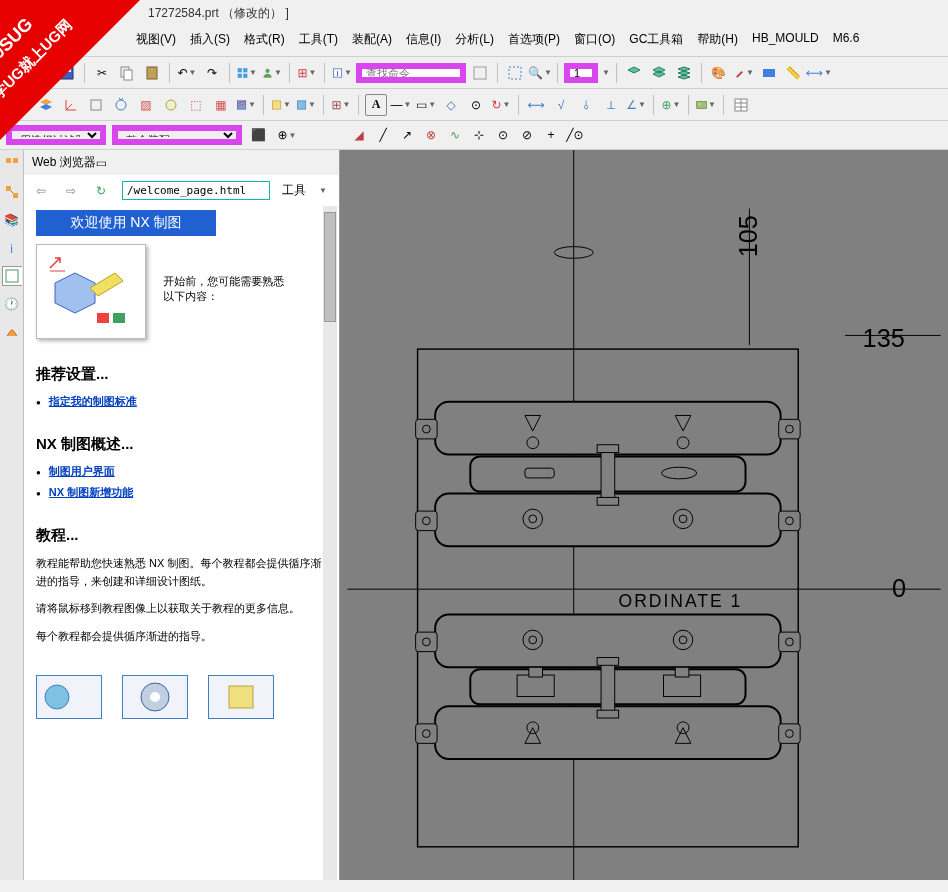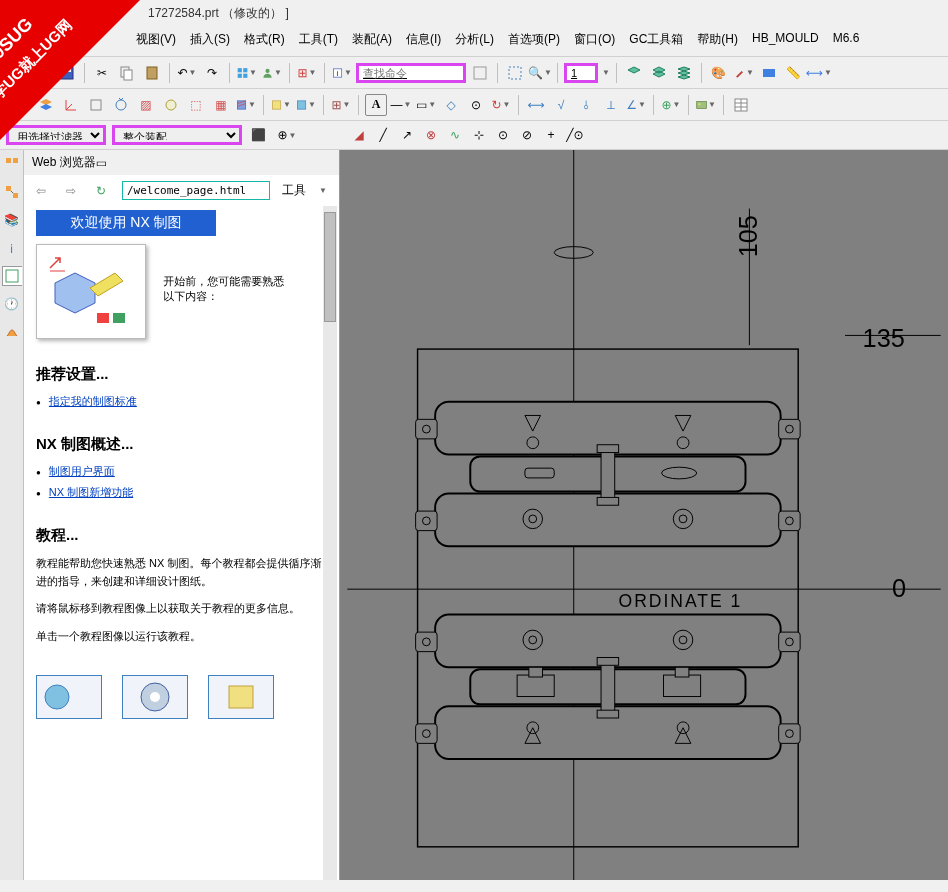--- a/index.html
+++ b/index.html
@@ -10,21 +10,21 @@
     .watermark-sub { position: absolute; top: 50px; left: -20px; transform: rotate(-45deg); color: #fff; font-weight: bold; font-size: 15px; white-space: nowrap; }
     
     .title-bar { background: #f0f0f0; padding: 5px 10px 5px 148px; font-size: 12px; color: #333; }
     
     .menu-bar { background: #f0f0f0; padding: 2px 10px 6px 130px; display: flex; gap: 2px; font-size: 12px; border-bottom: 1px solid #d0d0d0; }
     .menu-item { padding: 2px 6px; cursor: pointer; }
     
     .toolbar { background: #f0f0f0; padding: 3px 6px; display: flex; align-items: center; gap: 3px; border-bottom: 1px solid #d0d0d0; flex-wrap: nowrap; min-height: 32px; }
     .toolbar-icon { width: 22px; height: 22px; display: flex; align-items: center; justify-content: center; cursor: pointer; border: 1px solid transparent; border-radius: 2px; }
     .toolbar-sep { width: 1px; height: 20px; background: #c0c0c0; margin: 0 3px; }
-    .toolbar-input { border: 3px solid #d946ef; padding: 2px 4px; font-size: 11px; height: 20px; text-decoration: underline; }
+    .toolbar-input { border: 6px solid #d946ef; padding: 2px 4px; font-size: 11px; height: 20px; }
     .dropdown-arrow { font-size: 8px; margin-left: 1px; color: #666; }
     .small-icon { width: 18px; height: 18px; display: flex; align-items: center; justify-content: center; cursor: pointer; }
     
     .filter-bar { background: #f0f0f0; padding: 3px 6px; display: flex; align-items: center; gap: 6px; border-bottom: 1px solid #d0d0d0; }
     
     .main-content { display: flex; height: calc(100% - 162px); }
     
     .side-tabs { width: 24px; background: #e8e8e8; border-right: 1px solid #c0c0c0; display: flex; flex-direction: column; padding-top: 4px; gap: 8px; align-items: center; }
     .side-tab { width: 20px; height: 20px; cursor: pointer; display: flex; align-items: center; justify-content: center; }
     .side-tab.active { background: #fff; border: 1px solid #999; border-right: none; }
@@ -34,21 +34,21 @@
     .browser-nav { padding: 6px 8px; display: flex; align-items: center; gap: 12px; }
     .nav-btn { width: 18px; height: 18px; cursor: pointer; display: flex; align-items: center; justify-content: center; color: #888; }
     .url-input { border: 1px solid #14b8a6; padding: 2px 4px; font-size: 11px; font-family: monospace; width: 148px; }
     .browser-content { flex: 1; overflow-y: auto; padding: 4px 12px 12px 12px; position: relative; }
     
     .welcome-banner { background: #2060d0; color: #fff; padding: 4px 8px; font-size: 14px; text-align: center; margin-bottom: 8px; font-weight: normal; width: 180px; }
     .welcome-img { width: 110px; height: 95px; border: 1px solid #bbb; background: #fff; box-shadow: 2px 2px 4px rgba(0,0,0,0.3); display: inline-block; vertical-align: top; padding: 8px; margin-right: 14px; }
     .welcome-intro { display: inline-block; width: 130px; font-size: 11px; vertical-align: top; padding-top: 30px; }
     
     .section-title { font-size: 15px; font-weight: bold; margin: 26px 0 10px 0; }
-    .bullet-link { color: #0040c0; text-decoration: underline; cursor: pointer; font-size: 11px; font-weight: normal; margin: 6px 0; display: block; }
+    .bullet-link { color: #0040c0; text-decoration: underline; cursor: pointer; font-size: 11px; font-weight: bold; margin: 6px 0; display: block; }
     .bullet-link::before { content: "●"; color: #000; margin-right: 8px; text-decoration: none; display: inline-block; font-size: 8px; }
     .section-text { font-size: 11px; margin: 10px 0; line-height: 1.6; }
     
     .thumb-row { display: flex; gap: 20px; margin-top: 30px; }
     .thumb { width: 66px; height: 44px; border: 1px solid #4080c0; background: #f0f4fa; }
     
     .canvas-area { flex: 1; background: #808080; position: relative; overflow: hidden; }
     .drawing { position: absolute; top: 0; left: 0; width: 100%; height: 100%; }
     
     svg.icon-svg { width: 16px; height: 16px; }
@@ -363,21 +363,21 @@
       <div class="section-title">推荐设置...</div>
       <a class="bullet-link">指定我的制图标准</a>
 
       <div class="section-title">NX 制图概述...</div>
       <a class="bullet-link">制图用户界面</a>
       <a class="bullet-link">NX 制图新增功能</a>
 
       <div class="section-title">教程...</div>
       <div class="section-text">教程能帮助您快速熟悉 NX 制图。每个教程都会提供循序渐进的指导，来创建和详细设计图纸。</div>
       <div class="section-text">请将鼠标移到教程图像上以获取关于教程的更多信息。</div>
-      <div class="section-text">单击一个教程图像以运行该教程。</div>
+      <div class="section-text">每个教程都会提供循序渐进的指导。</div>
 
       <div class="thumb-row">
         <div class="thumb"><svg width="64" height="42">
               <circle cx="20" cy="21" r="12" fill="#80c0e0" stroke="#4080c0"></circle>
             </svg></div>
         <div class="thumb"><svg width="64" height="42">
               <circle cx="32" cy="21" r="14" fill="#c0d0e0" stroke="#4060a0"></circle>
               <circle cx="32" cy="21" r="5" fill="#fff"></circle>
             </svg></div>
         <div class="thumb"><svg width="64" height="42">

